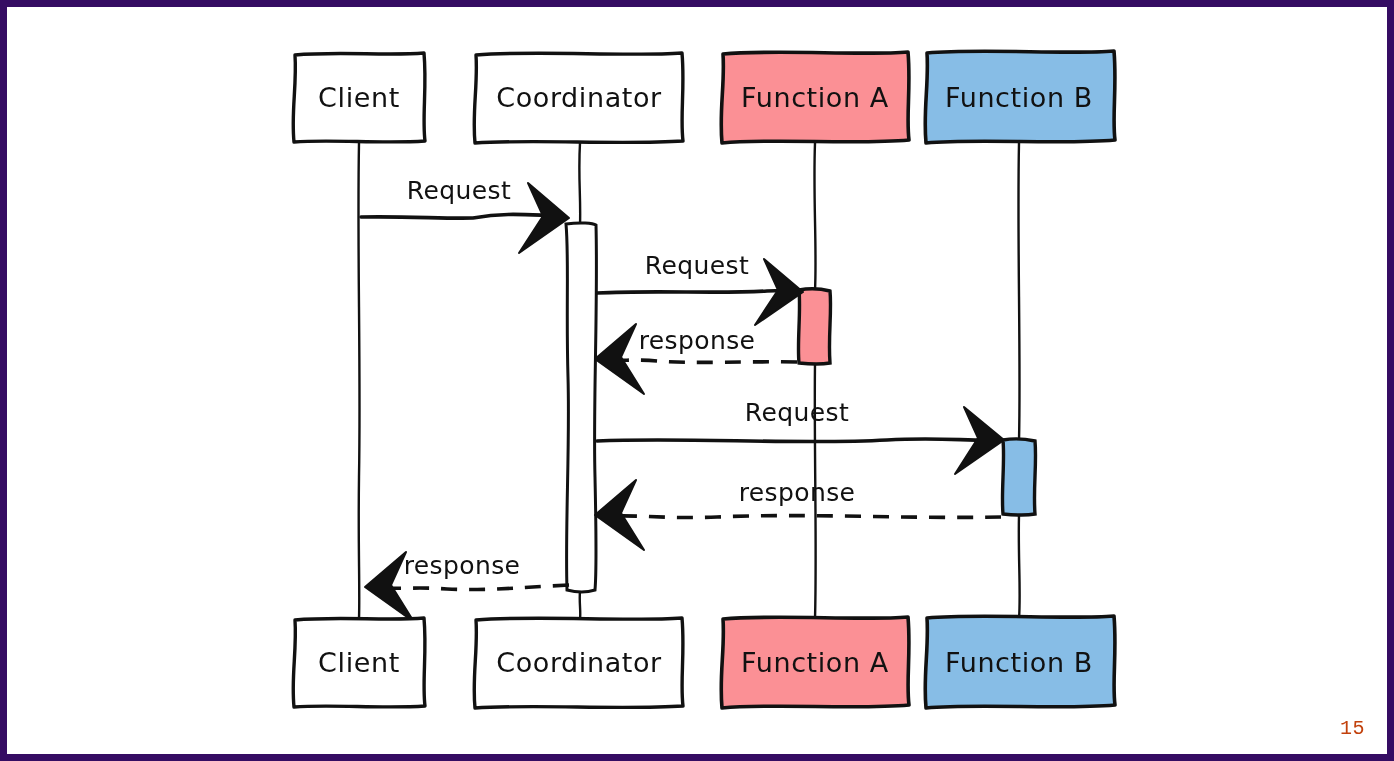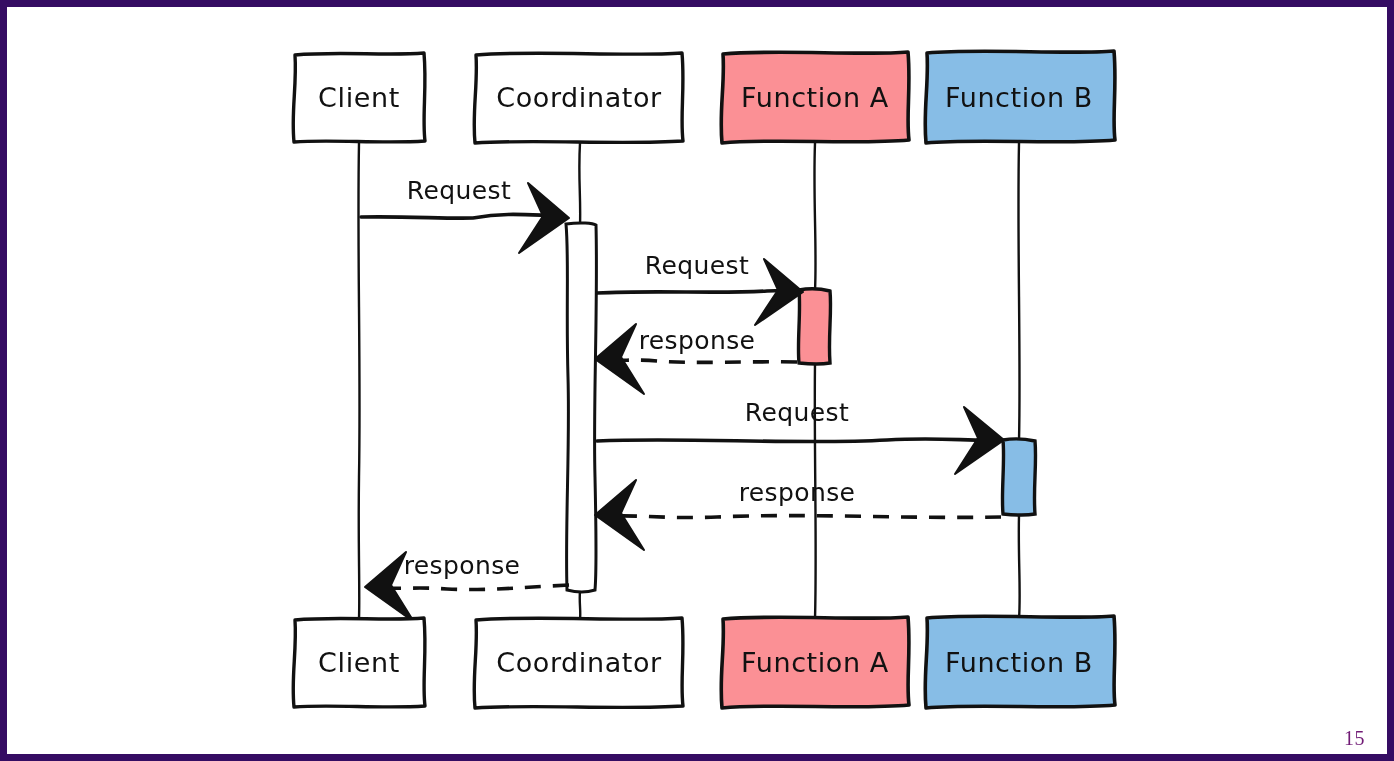--- a/index.html
+++ b/index.html
@@ -35,24 +35,24 @@
     font-size: 27px;
     letter-spacing: 0.6px;
   }
   .message-label {
     font-size: 25px;
     letter-spacing: 0.4px;
   }
   #page-number {
     position: absolute;
     right: 22px;
-    bottom: 4px;
-    font-family: Liberation Serif, serif;
+    bottom: 14px;
+    font-family: Liberation Mono, monospace;
     font-size: 20px;
-    color: #701a75;
+    color: #c2410c;
     letter-spacing: 0.5px;
     user-select: none;
   }
 </style>
 </head>
 <body>
 
 <div id="slide">
 
   <svg id="diagram-svg" viewBox="0 0 1394 761">

